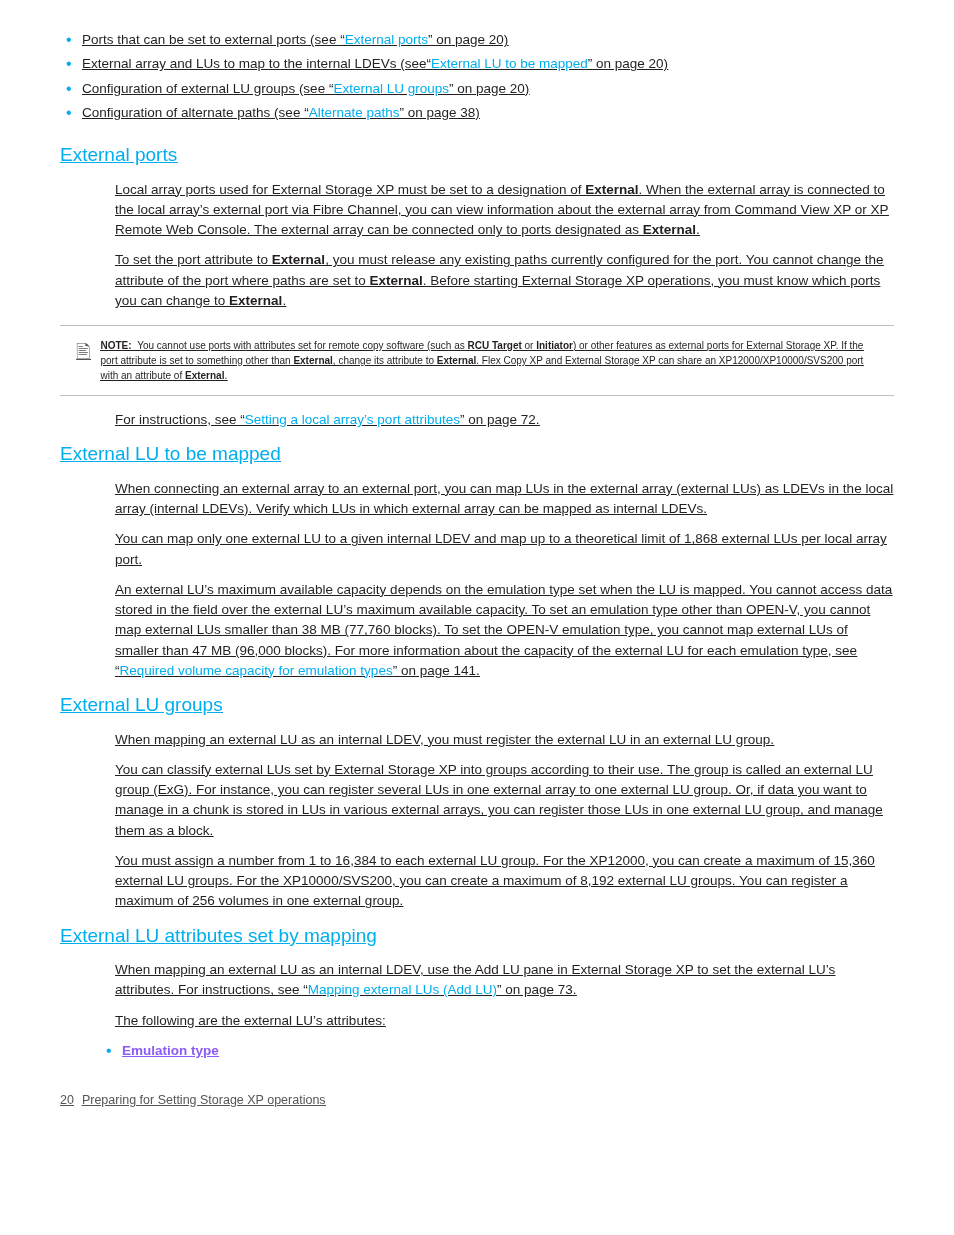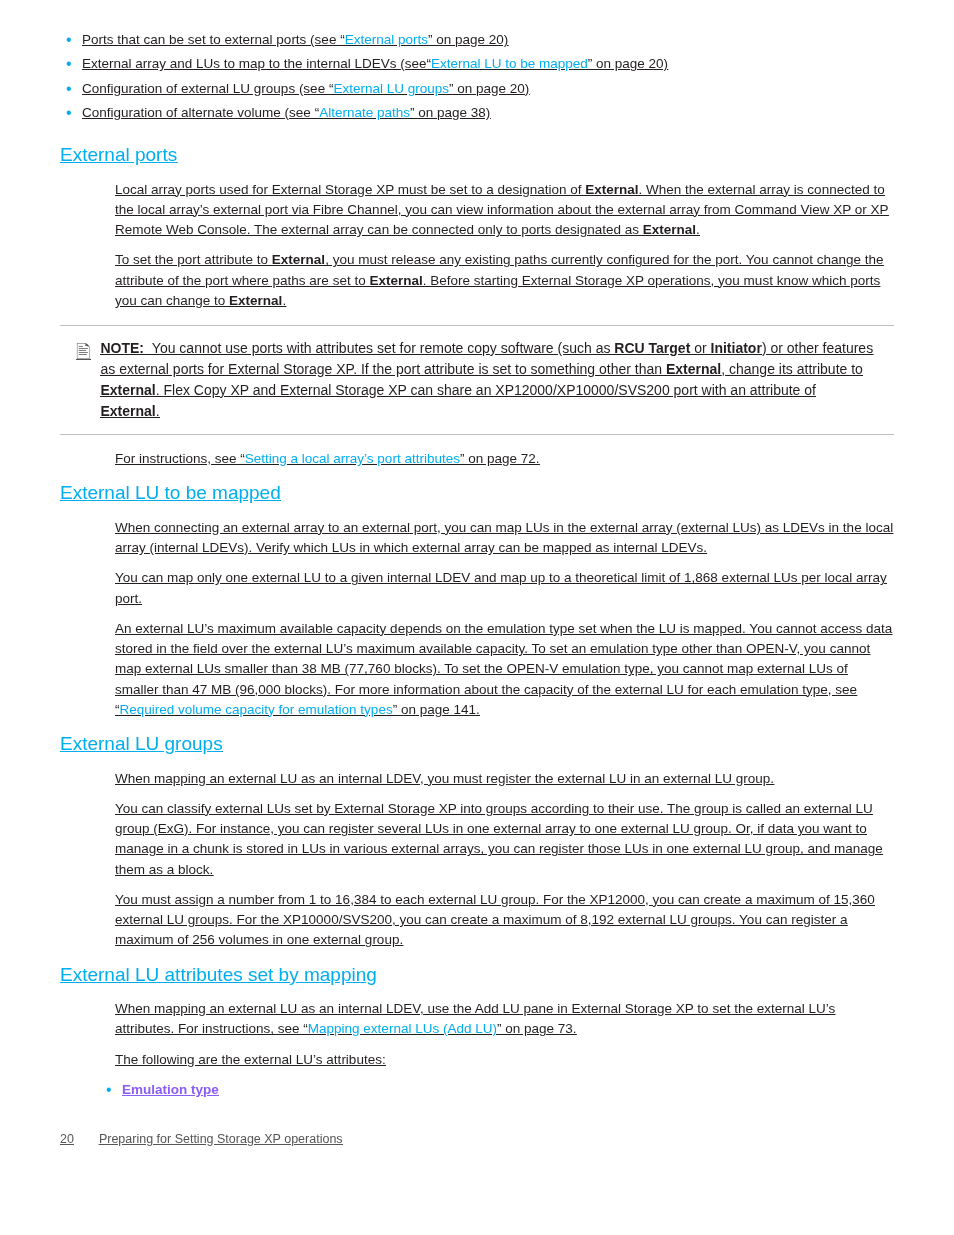--- a/index.html
+++ b/index.html
@@ -61,54 +61,54 @@
       align-items: flex-start;
       gap: 10px;
     }
     .note-icon {
       font-size: 18px;
       margin-top: 1px;
       color: #555;
       flex-shrink: 0;
     }
     .note-text {
-      font-size: 14px;
+      font-size: 10px;
       color: #231f20;
       line-height: 1.5;
     }
     .note-label {
       font-weight: bold;
     }
 
     .bold { font-weight: bold; }
 
     .page-footer {
       margin-top: 30px;
       font-size: 12.5px;
       color: #555;
       display: flex;
       align-items: center;
-      gap: 25px;
+      gap: 8px;
     }
   </style>
 </head>
 <body>
 
 <ul class="bullet-list">
   <li>
     <span>Ports that can be set to external ports (see “</span><a class="link">External ports</a><span>” on page 20)</span>
   </li>
   <li>
     <span>External array and LUs to map to the internal LDEVs (see“</span><a class="link">External LU to be mapped</a><span>” on page 20)</span>
   </li>
   <li>
     <span>Configuration of external LU groups (see “</span><a class="link">External LU groups</a><span>” on page 20)</span>
   </li>
   <li>
-    <span>Configuration of alternate volume (see “</span><a class="link">Alternate paths</a><span>” on page 38)</span>
+    <span>Configuration of alternate paths (see “</span><a class="link">Alternate paths</a><span>” on page 38)</span>
   </li>
 </ul>
 
 <h2 class="section-heading">External ports</h2>
 
 <p class="body-para">
   Local array ports used for External Storage XP must be set to a designation of <span class="bold">External</span>. When the external array is connected to the local array’s external port via Fibre Channel, you can view information about the external array from Command View XP or XP Remote Web Console. The external array can be connected only to ports designated as <span class="bold">External</span>.
 </p>
 
 <p class="body-para">

